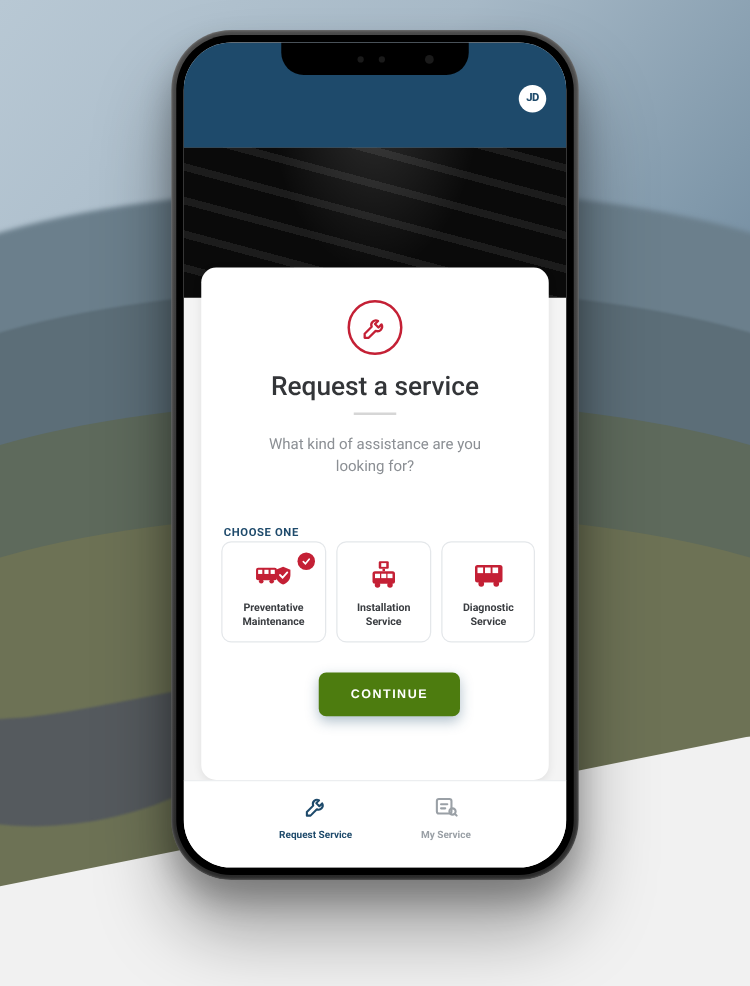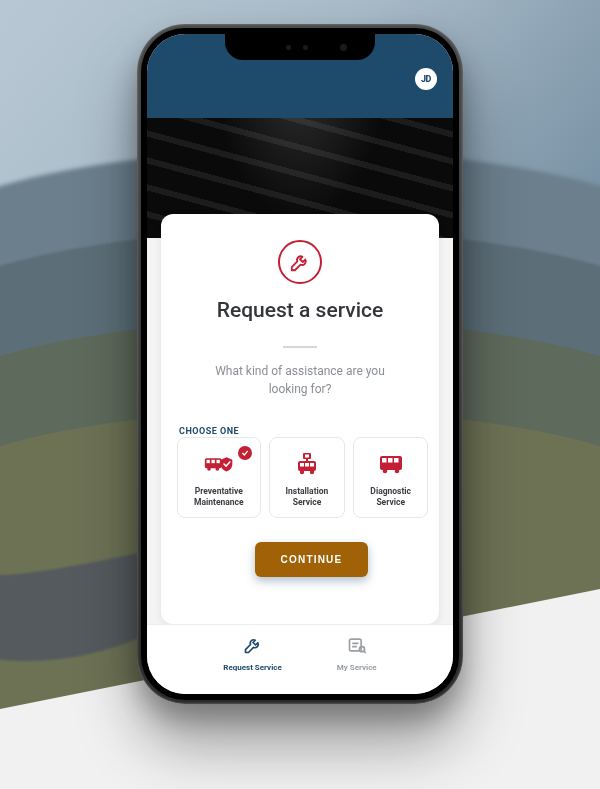--- a/index.html
+++ b/index.html
@@ -139,34 +139,34 @@
     width: 44px; height: 44px;
     border: 2px solid #c42035;
     border-radius: 50%;
     display:flex; align-items:center; justify-content:center;
     margin-bottom: 14px;
   }
   .title {
     font-size: 21px;
     color: #333538;
     font-weight: 500;
-    margin-bottom: 24px;
+    margin-bottom: 8px;
   }
   .title-underline {
     width: 34px; height: 2px;
     background: #d6d6d6;
     margin-bottom: 14px;
   }
   .subtitle {
     font-size: 12px;
     color: #8b8f94;
     text-align: center;
     line-height: 1.5;
     max-width: 180px;
-    margin-bottom: 28px;
+    margin-bottom: 40px;
   }
   .section-label {
     align-self: flex-start;
     font-size: 9px;
     font-weight: 700;
     letter-spacing: 0.5px;
     color: #1e4a6b;
     margin-bottom: 1px;
     padding-left:2px;
   }
@@ -203,21 +203,21 @@
     margin-bottom: 8px;
   }
   .option-label {
     font-size: 8.5px;
     font-weight: 700;
     color:#3a3d41;
     text-align:center;
     line-height:1.25;
   }
   .continue-btn {
-    background: #a16207;
+    background: #4d7c0f;
     color: #fff;
     border: none;
     border-radius: 6px;
     padding: 12px 26px;
     font-size: 10px;
     font-weight: 700;
     letter-spacing: 1.2px;
     cursor: pointer;
     box-shadow: 0 4px 10px rgba(30,74,107,0.35);
     margin-left: 23px;

